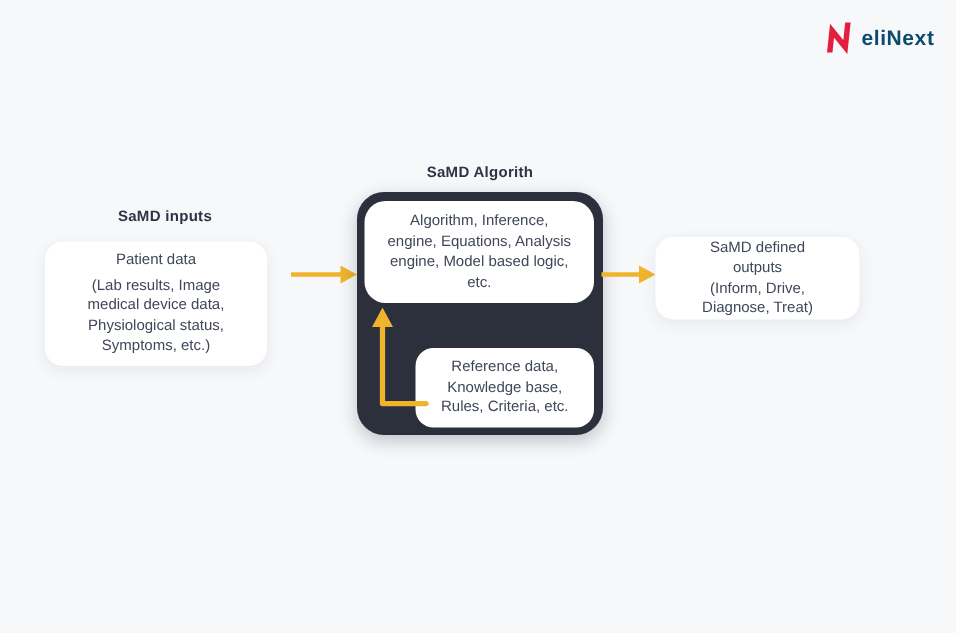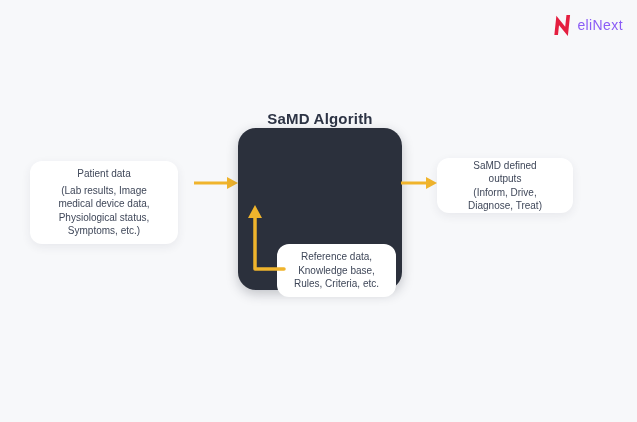--- a/index.html
+++ b/index.html
@@ -20,27 +20,27 @@
     position: absolute; left: 18px; top: 17px;
     font-family: "DejaVu Sans", "Liberation Sans", sans-serif;
     font-size: 19px; font-weight: 800; letter-spacing: 0.2px;
     color: #23252f;
   }
   .logo {
     position: absolute; right: 14px; top: 14px;
     display: flex; align-items: center; gap: 5px;
   }
   .logo-word {
-    font-size: 14px; font-weight: 400; color: #8b5cf6; letter-spacing: 0.4px;
+    font-size: 14px; font-weight: 700; color: #0c4a6e; letter-spacing: 0.4px;
   }
 
   
   .section-label {
     position: absolute;
-    font-size: 15px; font-weight: 700; color: #2d3445;
+    font-size: 10px; font-weight: 700; color: #2d3445;
     text-align: center; letter-spacing: 0.2px;
   }
   .label-inputs   { left: 30px;  top: 139px; width: 160px; }
   .label-algo     { left: 238px; top: 110px; width: 164px; }
   .label-outputs  { left: 437px; top: 139px; width: 136px; }
 
   
   .card {
     position: absolute; background: #ffffff; border-radius: 12px;
     box-shadow: 0 3px 10px rgba(45,55,80,0.08);
@@ -51,21 +51,21 @@
 
   .patient-card { left: 30px; top: 161px; width: 148px; height: 83px; padding: 6px 8px; }
   .patient-card .card-title { margin-bottom: 3px; }
 
   .dark-panel {
     position: absolute; left: 238px; top: 128px; width: 164px; height: 162px;
     background: #2b303c; border-radius: 18px;
     box-shadow: 0 4px 12px rgba(30,36,50,0.25);
   }
   .engine-card { left: 243px; top: 134px; width: 153px; height: 68px; padding: 5px 6px; border-radius: 14px; box-shadow: none; }
-  .reference-card { left: 277px; top: 244px; width: 119px; height: 53px; padding: 22px 6px; border-radius: 12px; box-shadow: none; }
+  .reference-card { left: 277px; top: 232px; width: 119px; height: 53px; padding: 22px 6px; border-radius: 12px; box-shadow: none; }
 
   .output-card { left: 437px; top: 158px; width: 136px; height: 55px; padding: 6px 24px; }
 
   
   .arrow-svg { position: absolute; overflow: visible; }
   .arrow-right-1 { left: 193px; top: 176px; }
   .arrow-right-2 { left: 401px; top: 176px; }
   .arrow-up-loop { left: 246px; top: 203px; }
 </style>
 </head>
@@ -74,37 +74,42 @@
 <div class="canvas">
 
 
   <div class="logo">
     <svg width="20" height="22" viewBox="0 0 22 24">
       <polyline points="5,21 5,7 16,19 16,3" fill="none" stroke="#e41e3f" stroke-width="4" stroke-linecap="square" transform="skewX(-6) translate(2,0)"></polyline>
     </svg>
     <span class="logo-word">eliNext</span>
   </div>
 
+  <div class="section-label label-inputs">SaMD inputs</div>
   <div class="section-label label-algo">SaMD Algorith</div>
 
   <div class="card patient-card">
     <div class="card-title">Patient data</div>
     <div class="multiline">(Lab results, Image
 medical device data,
 Physiological status,
 Symptoms, etc.)</div>
   </div>
 
   <svg class="arrow-svg arrow-right-1" width="46" height="14" viewBox="0 0 46 14">
     <line x1="1" y1="7" x2="35" y2="7" stroke="#f0b42c" stroke-width="3"></line>
     <polygon points="34,1 45,7 34,13" fill="#f0b42c"></polygon>
   </svg>
 
   <div class="dark-panel"></div>
 
+  <div class="card engine-card multiline">Algorithm, Inference,
+engine, Equations, Analysis
+engine, Model based logic,
+etc.</div>
 
   <div class="card reference-card multiline">Reference data,
 Knowledge base,
 Rules, Criteria, etc.</div>
 
   <svg class="arrow-svg arrow-up-loop" width="42" height="72" viewBox="0 0 42 72">
     <path d="M38 66 L9 66 L9 14" fill="none" stroke="#f0b42c" stroke-width="3.5" stroke-linejoin="round" stroke-linecap="round"></path>
     <polygon points="2,15 16,15 9,2" fill="#f0b42c"></polygon>
   </svg>
 

